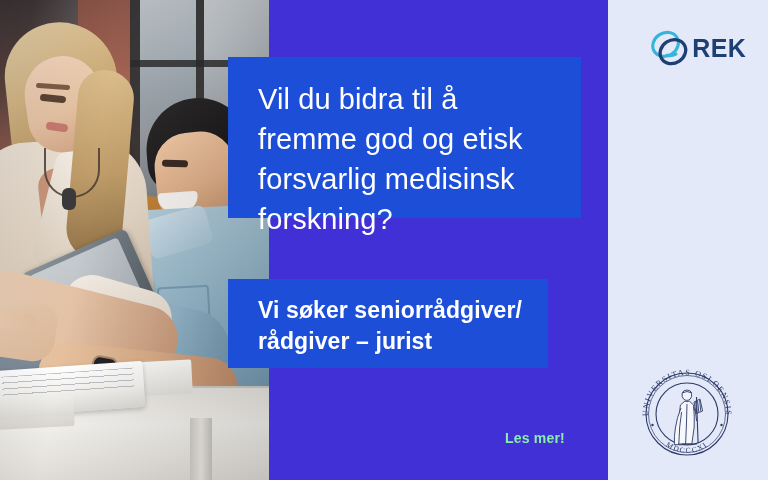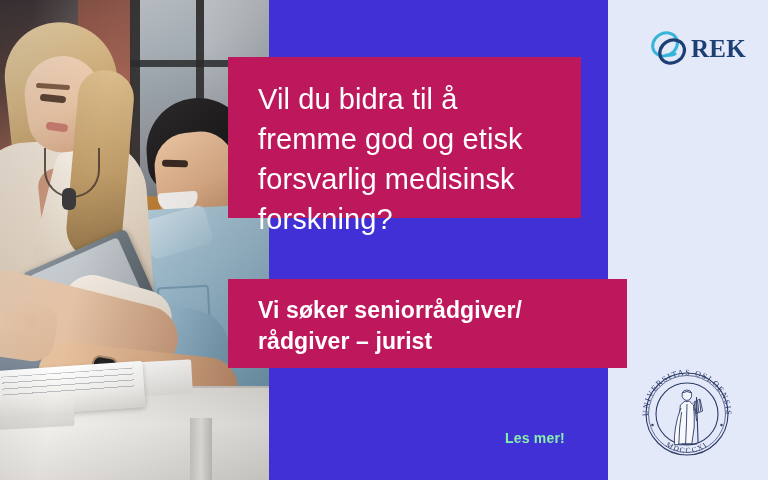--- a/index.html
+++ b/index.html
@@ -293,38 +293,38 @@
   .light-panel {
     position: absolute;
     left: 608px; top: 0;
     width: 160px; height: 480px;
     background: #e4e9fa;
   }
 
   
   .card {
     position: absolute;
-    background: #be185d;
+    background: #1d4ed8;
     box-sizing: border-box;
   }
   .card-headline {
     left: 228px; top: 57px; width: 353px; height: 161px;
     padding: 22px 26px 0 30px;
   }
   .card-headline .headline {
     margin: 0;
     font-family: "Liberation Sans", sans-serif;
     font-weight: 400;
     font-size: 29px;
     line-height: 40px;
     color: #ffffff;
     letter-spacing: .1px;
   }
   .card-role {
-    left: 228px; top: 279px; width: 399px; height: 89px;
+    left: 228px; top: 279px; width: 320px; height: 89px;
     padding: 16px 24px 18px 30px;
   }
   .card-role .role {
     margin: 0;
     font-family: "Liberation Sans", sans-serif;
     font-weight: 700;
     font-size: 23px;
     line-height: 31px;
     color: #ffffff;
     letter-spacing: .1px;
@@ -344,21 +344,21 @@
   .rek-logo {
     position: absolute;
     left: 650px; top: 26px;
     width: 96px; height: 44px;
     display: flex;
     align-items: center;
     gap: 2px;
   }
   .rek-mark { width: 44px; height: 42px; display:block; }
   .rek-word {
-    font-family: Liberation Serif, serif;
+    font-family: Liberation Sans, sans-serif;
     font-weight: 700;
     font-size: 25px;
     color: #1d3f73;
     letter-spacing: .3px;
     line-height: 1;
   }
 
   
   .uio-seal {
     position: absolute;

